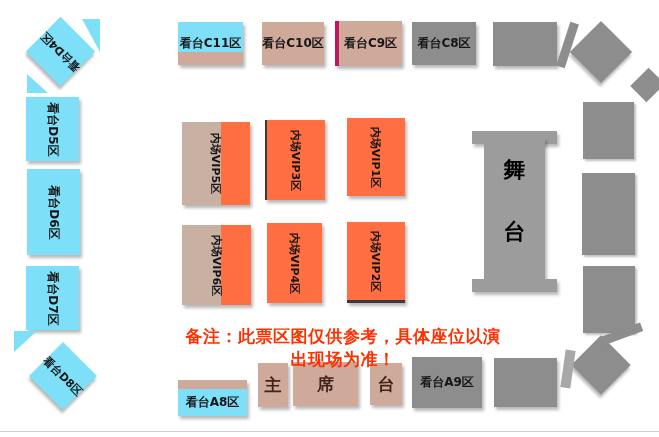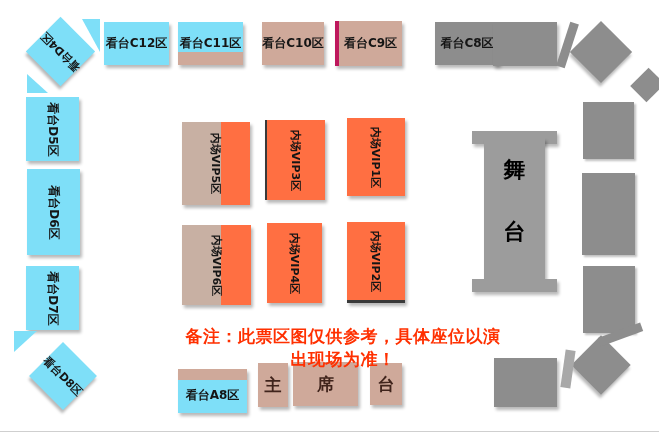--- a/index.html
+++ b/index.html
@@ -37,33 +37,30 @@
     flex-direction:column;align-items:center;gap:32px;
     font-size:22px;font-weight:bold;color:#000;
   }
   #baseline{position:absolute;left:0;top:431px;width:659px;height:1px;background:#cfcfcf;}
 </style>
 </head>
 <body>
 
 <div id="canvas">
 
-  <div class="blk cyan" style="left:104px;top:22px;width:65px;height:43px">
-    <span class="nowrap">看台C12区</span>
-  </div>
   <div class="blk two-c11" style="left:178px;top:22px;width:65px;height:43px">
     <span class="nowrap">看台C11区</span>
   </div>
   <div class="blk tan" style="left:262px;top:22px;width:62px;height:43px">
     <span class="nowrap">看台C10区</span>
   </div>
   <div class="blk tan" style="left:335px;top:21px;width:63px;height:45px;border-left:4px solid #be185d">
     <span class="nowrap">看台C9区</span>
   </div>
-  <div class="blk gray" style="left:435px;top:22px;width:64px;height:43px">
+  <div class="blk gray" style="left:412px;top:22px;width:64px;height:43px">
     <span class="nowrap">看台C8区</span>
   </div>
   <div class="blk gray" style="left:493px;top:22px;width:64px;height:44px"></div>
 
   <div class="blk cyan diamond" style="left:36px;top:27px;width:49px;height:49px">
     <span class="flip" style="font-size:11px">看台D4区</span>
   </div>
   <div class="tri cyan" style="left:82px;top:19px;width:18px;height:33px;clip-path:polygon(100% 0,0 0,100% 100%)"></div>
   <div class="tri cyan" style="left:27px;top:74px;width:21px;height:19px;clip-path:polygon(0 0,0 100%,100% 100%)"></div>
 
@@ -115,32 +112,35 @@
   <div class="blk gray edge" style="left:583px;top:266px;width:52px;height:67px"></div>
 
   <div class="blk gray diamond" style="left:579px;top:30px;width:44px;height:44px"></div>
   <div class="tri gray" style="left:563px;top:22px;width:9px;height:46px;transform:rotate(18deg)"></div>
   <div class="tri gray" style="left:636px;top:72px;width:23px;height:26px;transform:rotate(45deg)"></div>
 
   <div class="blk gray diamond" style="left:580px;top:344px;width:42px;height:42px"></div>
   <div class="tri gray" style="left:598px;top:330px;width:45px;height:9px;transform:rotate(-20deg)"></div>
   <div class="tri" style="left:563px;top:350px;width:10px;height:38px;transform:rotate(8deg);background:#A8A8A8"></div>
 
-  <div class="blk two-a8" style="left:178px;top:369px;width:69px;height:44px">
+  <div class="blk two-a8" style="left:178px;top:380px;width:69px;height:36px">
     <span class="nowrap" style="margin-top:8px">看台A8区</span>
   </div>
 
   <div class="blk tan rostrum-char" style="left:258px;top:363px;width:30px;height:44px">
     <span>主</span>
   </div>
   <div class="blk tan rostrum-char" style="left:293px;top:362px;width:65px;height:44px">
     <span>席</span>
   </div>
   <div class="blk tan rostrum-char" style="left:370px;top:363px;width:32px;height:42px">
     <span>台</span>
   </div>
 
+  <div class="blk gray" style="left:412px;top:357px;width:70px;height:51px">
+    <span class="nowrap">看台A9区</span>
+  </div>
   <div class="blk gray" style="left:494px;top:358px;width:63px;height:49px"></div>
 
   <div id="note">备注：此票区图仅供参考，具体座位以演出现场为准！</div>
 
   <div id="baseline"></div>
 </div>
 
 </body></html>

